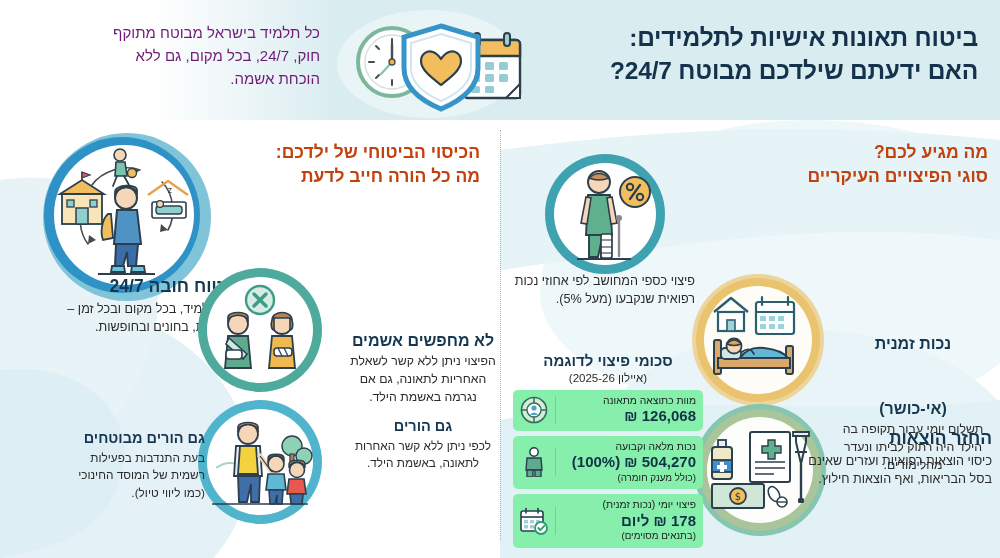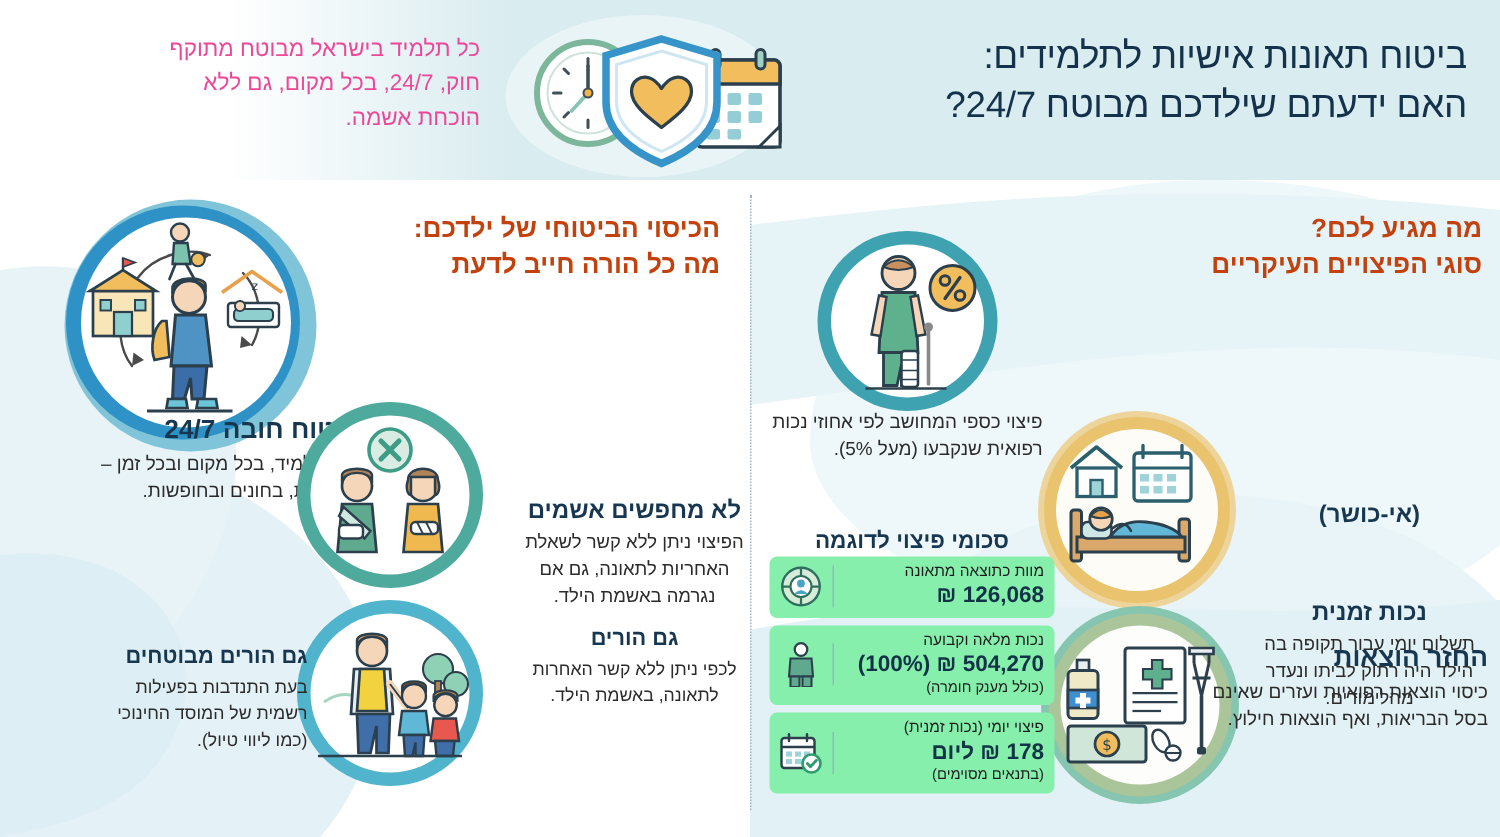--- a/index.html
+++ b/index.html
@@ -30,30 +30,30 @@
     width: 340px; height: 120px;
     background: linear-gradient(to left, rgba(217,236,240,0) 0%, #ffffff 55%, #ffffff 100%);
   }
   .header-title {
     position: absolute;
     right: 22px; top: 22px;
     width: 420px;
     text-align: right;
     color: #14324b;
     font-size: 24.5px;
-    font-weight: normal;
+    font-weight: bold;
     line-height: 1.34;
     letter-spacing: -0.2px;
   }
   .header-sub {
     position: absolute;
     right: 680px; top: 22px;
     width: 230px;
     text-align: right;
-    color: #ec4899;
+    color: #701a75;
     font-size: 15px;
     line-height: 1.52;
   }
 
   
   .hero-icons {
     position: absolute;
     left: 336px; top: 6px;
     width: 186px; height: 112px;
   }
@@ -476,22 +476,22 @@
       <rect x="28" y="86" width="72" height="10" fill="#d9a86a" stroke="#2b3f4d" stroke-width="2"></rect>
       <rect x="31" y="76" width="20" height="11" rx="4" fill="#cfe6e6" stroke="#2b3f4d" stroke-width="1.8"></rect>
       <path d="M50,86 q8,-12 24,-10 q18,2 24,10 z" fill="#62b6d6" stroke="#2b3f4d" stroke-width="1.9"></path>
       <circle cx="44" cy="74" r="7.5" fill="#f6d6b8" stroke="#2b3f4d" stroke-width="1.8"></circle>
       <path d="M37,72 q7,-8 14,0 q-7,3 -14,0z" fill="#e8a04a" stroke="#2b3f4d" stroke-width="1.4"></path>
       <path d="M52,80 q8,-6 12,2" fill="none" stroke="#2b3f4d" stroke-width="1.7" stroke-linecap="round"></path>
     </g>
   </svg>
 
   <div class="txt t-md centered" style="right:11px; top:288px; width:152px;">
+    <span class="t-title">נכות זמנית</span>
     <span class="t-title">(אי-כושר)</span>
-    <span class="t-title">נכות זמנית</span>
     <span class="t-body">תשלום יומי עבור תקופה בה הילד היה רתוק לביתו ונעדר מהלימודים.</span>
   </div>
 
   <svg style="position:absolute;left:826px;top:268px;width:164px;height:160px;z-index:-1" viewBox="0 0 164 160">
     <circle cx="82" cy="80" r="77" fill="none" stroke="#3fa2b0" stroke-width="5" opacity="0.75"></circle>
     <circle cx="82" cy="80" r="73" fill="#ffffff"></circle>
   </svg>
 
   <svg style="position:absolute;left:692px;top:402px;width:136px;height:136px" viewBox="0 0 136 136">
     <circle cx="68" cy="68" r="66" fill="#86c5b0"></circle>
@@ -537,20 +537,21 @@
     </g>
   </svg>
 
   <div class="txt t-lg" style="right:8px; top:428px; width:190px;">
     <span class="t-title">החזר הוצאות</span>
     <span class="t-body">כיסוי הוצאות רפואיות ועזרים שאינם בסל הבריאות, ואף הוצאות חילוץ.</span>
   </div>
 
   <div class="sums">
     <div class="sums-title">סכומי פיצוי לדוגמה</div>
+    <div class="sums-sub">(איילון 2025-26)</div>
 
     <div class="sum-row">
       <div class="sum-icon">
         <svg width="28" height="28" viewBox="0 0 28 28">
           <circle cx="14" cy="14" r="12.5" fill="#d6ecd9" stroke="#2e6f5e" stroke-width="1.6"></circle>
           <circle cx="14" cy="14" r="7" fill="#ffffff" stroke="#2e6f5e" stroke-width="1.4"></circle>
           <g stroke="#2e6f5e" stroke-width="1.5">
             <line x1="14" y1="1.5" x2="14" y2="7"></line>
               <line x1="14" y1="21" x2="14" y2="26.5"></line>
             <line x1="1.5" y1="14" x2="7" y2="14"></line>

